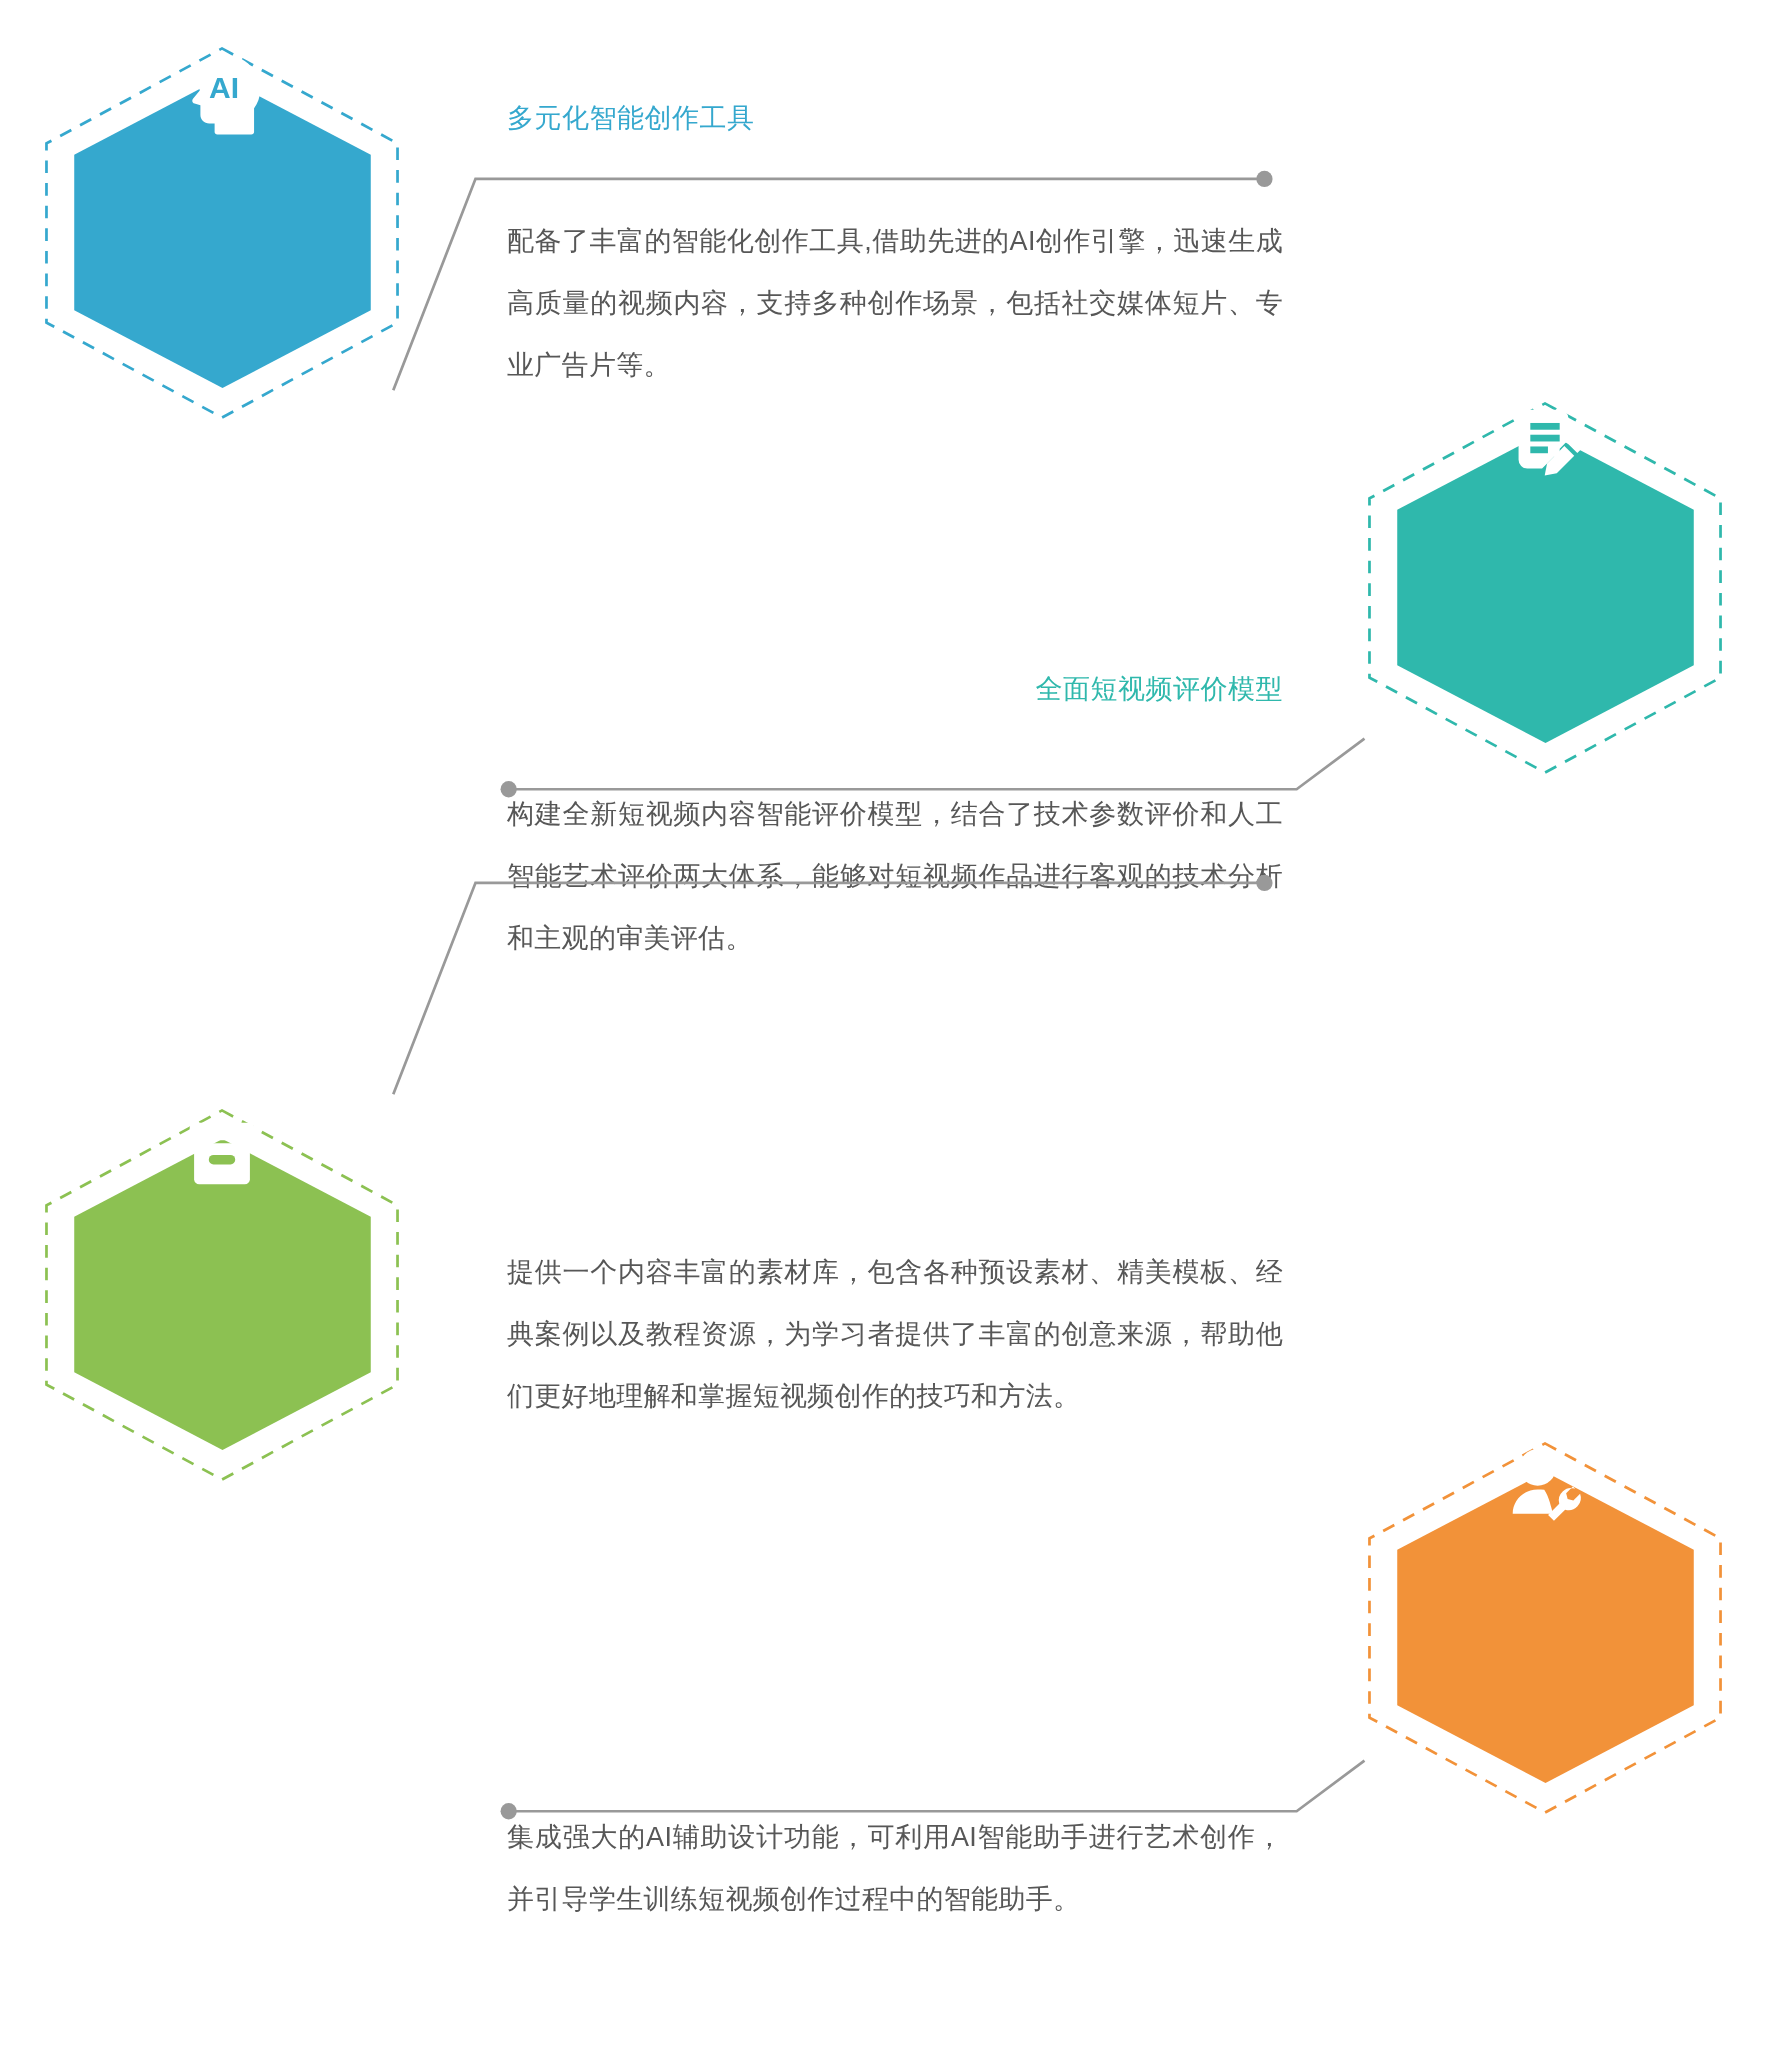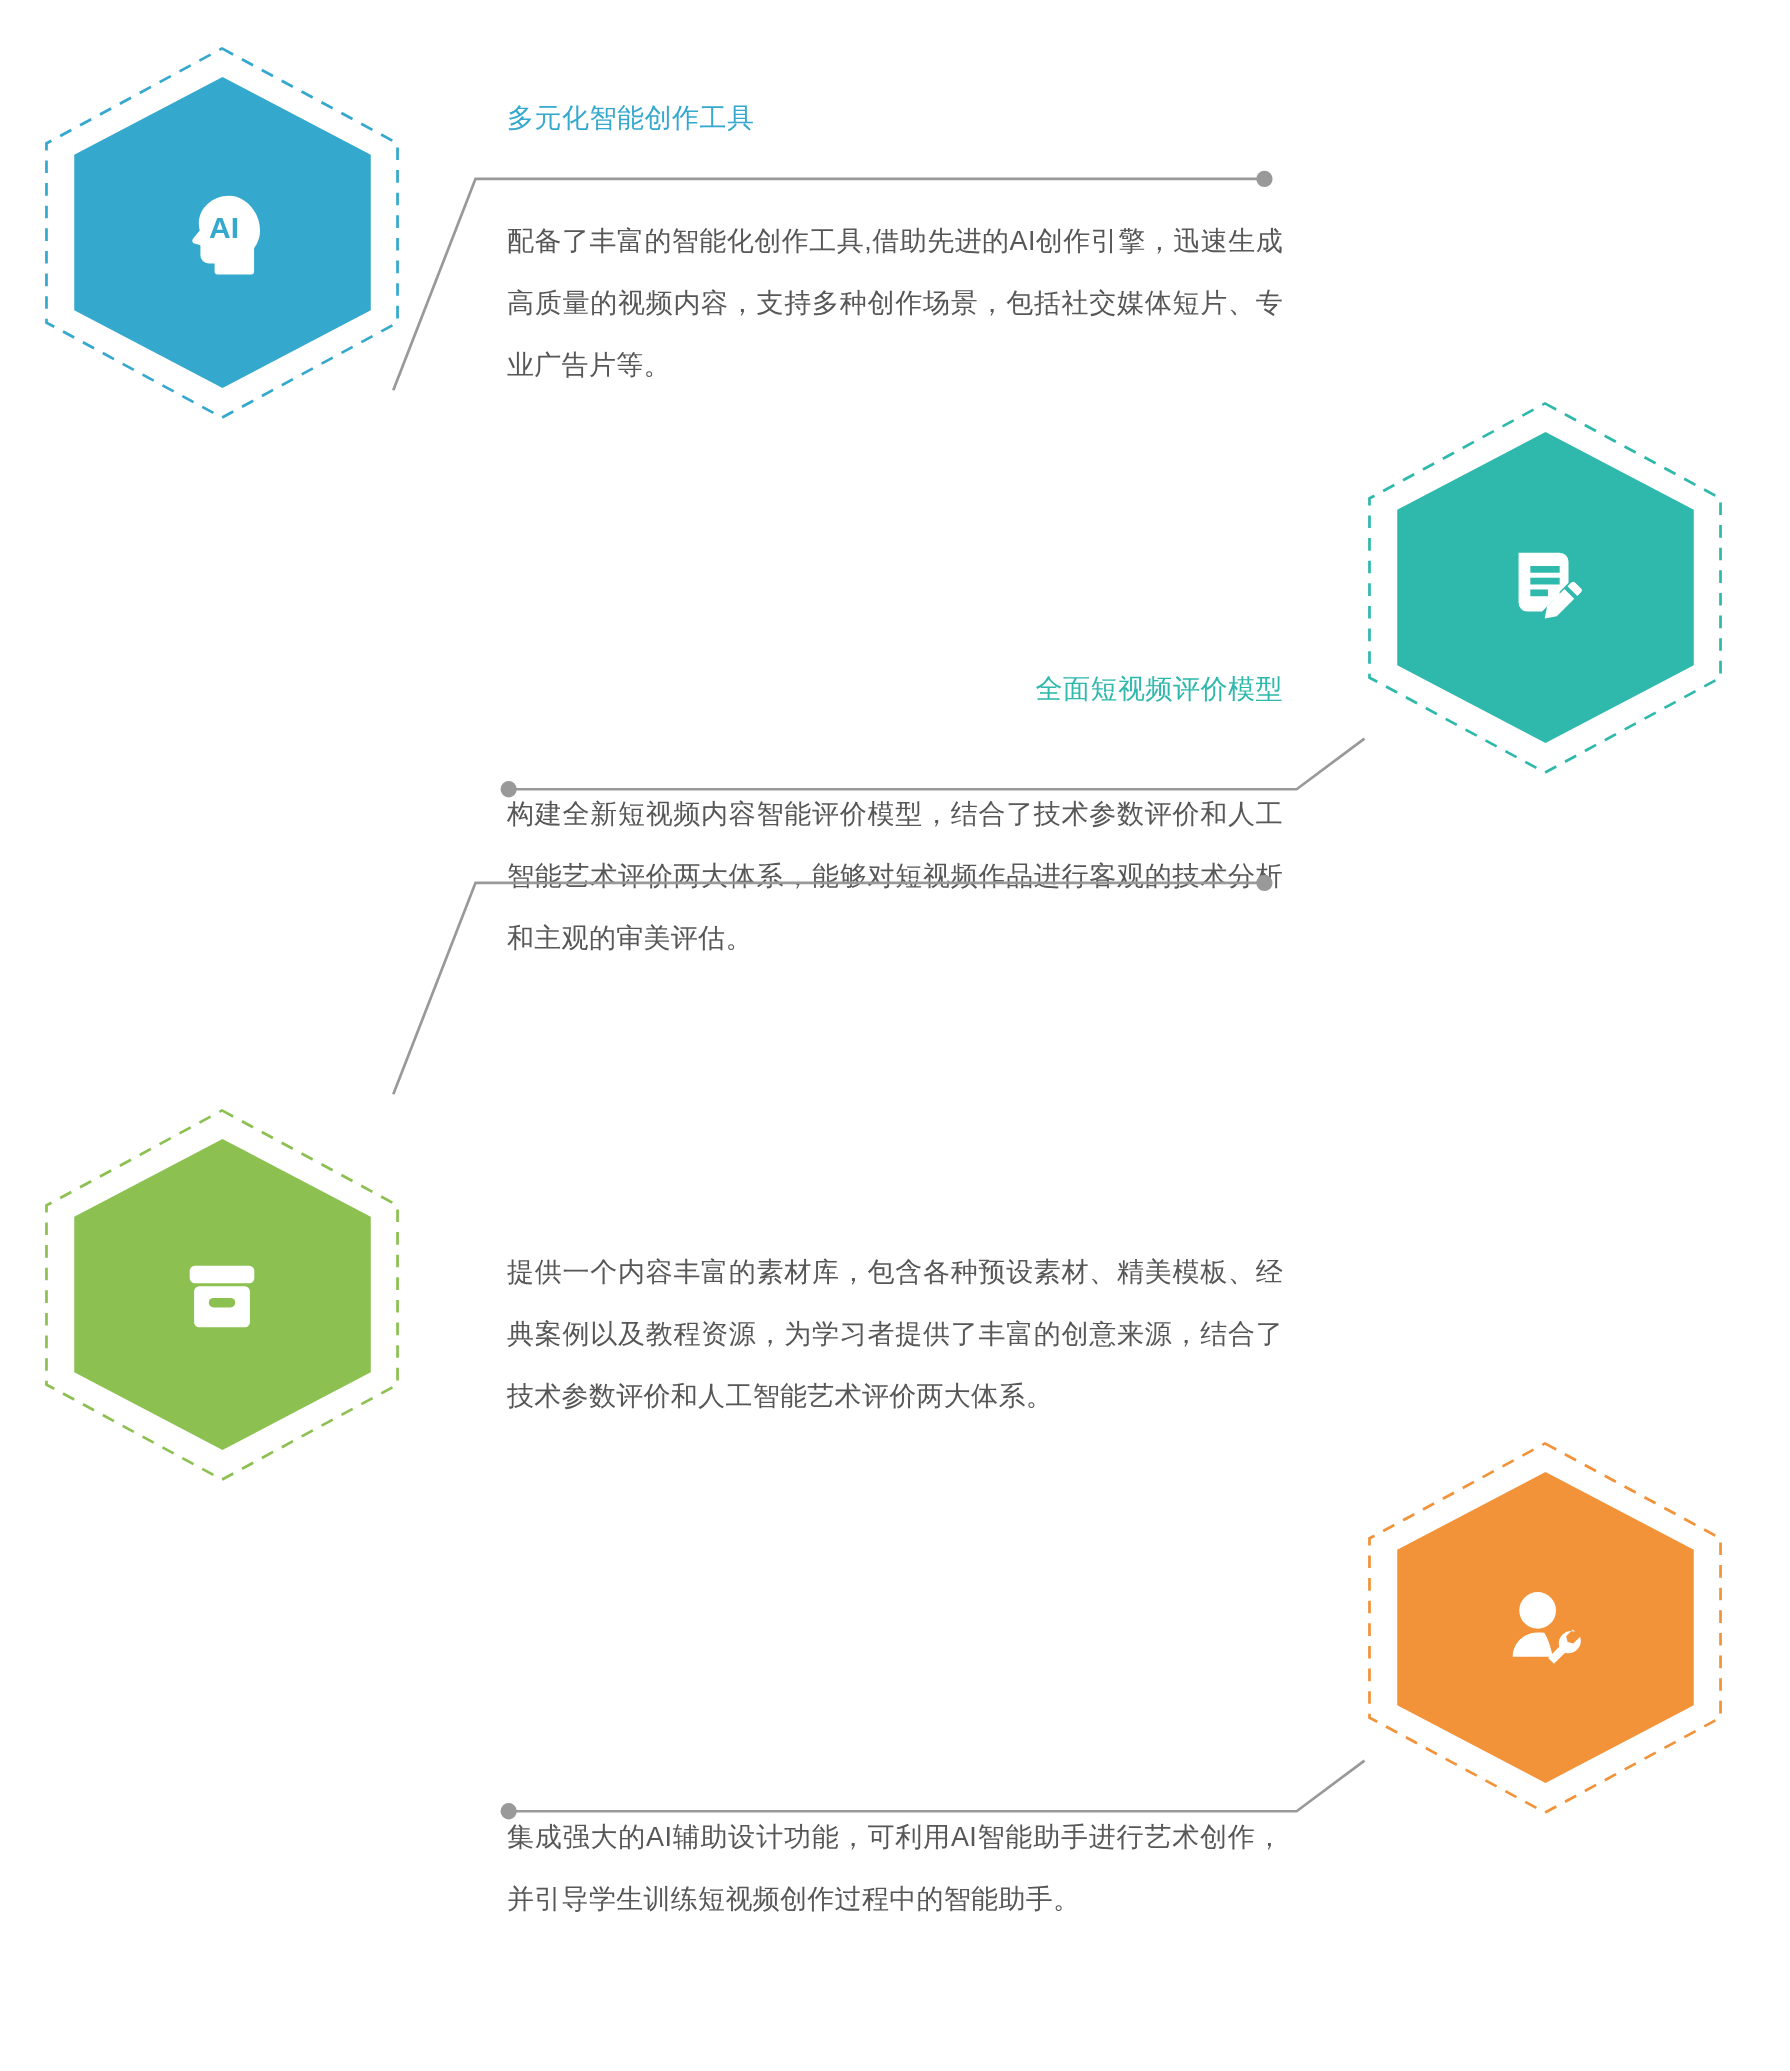--- a/index.html
+++ b/index.html
@@ -14,21 +14,21 @@
   
   .hex-group { position: absolute; width: 362px; height: 380px; }
   .hex-dashed {
     position: absolute; left: 0; top: 0; width: 362px; height: 380px;
   }
   .hex-solid {
     position: absolute; left: 33px; top: 34px; width: 297px; height: 311px;
   }
   .hex-icon {
     position: absolute; left: 0; top: 0; width: 362px; height: 380px;
-    display: flex; align-items: center; justify-content: center;
+    display: flex; align-items: flex-start; justify-content: center;
     pointer-events: none;
   }
   .hex-icon svg { display: block; }
 
   
   .leader { position: absolute; }
 
   
   .text-block { position: absolute; width: 778px; }
   .blk-title {
@@ -124,21 +124,21 @@
       </svg>
     </div>
   </div>
 
   <svg class="leader" style="left:389px; top:863px; width:896px; height:244px;" viewBox="0 0 990 270">
     <polyline points="4,256 95,22 960,22" fill="none" stroke="#999999" stroke-width="3"></polyline>
     <circle cx="968" cy="22" r="9" fill="#999999"></circle>
   </svg>
 
   <div class="text-block" style="left:507px; top:1241px; width:776px;">
-    <div class="blk-body">提供一个内容丰富的素材库，包含各种预设素材、精美模板、经典案例以及教程资源，为学习者提供了丰富的创意来源，结合了技术参数评价和人工智能艺术评价两大体系。</div>
+    <div class="blk-body">提供一个内容丰富的素材库，包含各种预设素材、精美模板、经典案例以及教程资源，为学习者提供了丰富的创意来源，帮助他们更好地理解和掌握短视频创作的技巧和方法。</div>
   </div>
 
   <div class="hex-group" style="left:1364px; top:1438px;">
     <svg class="hex-dashed" viewBox="0 0 400 420">
       <polygon points="200,6 394,111 394,309 200,414 6,309 6,111" fill="none" stroke="#F29239" stroke-width="3" stroke-dasharray="14 11"></polygon>
     </svg>
     <svg class="hex-solid" viewBox="0 0 328 344">
       <polygon points="164,0 328,86 328,258 164,344 0,258 0,86" fill="#F29239"></polygon>
     </svg>
     <div class="hex-icon">

